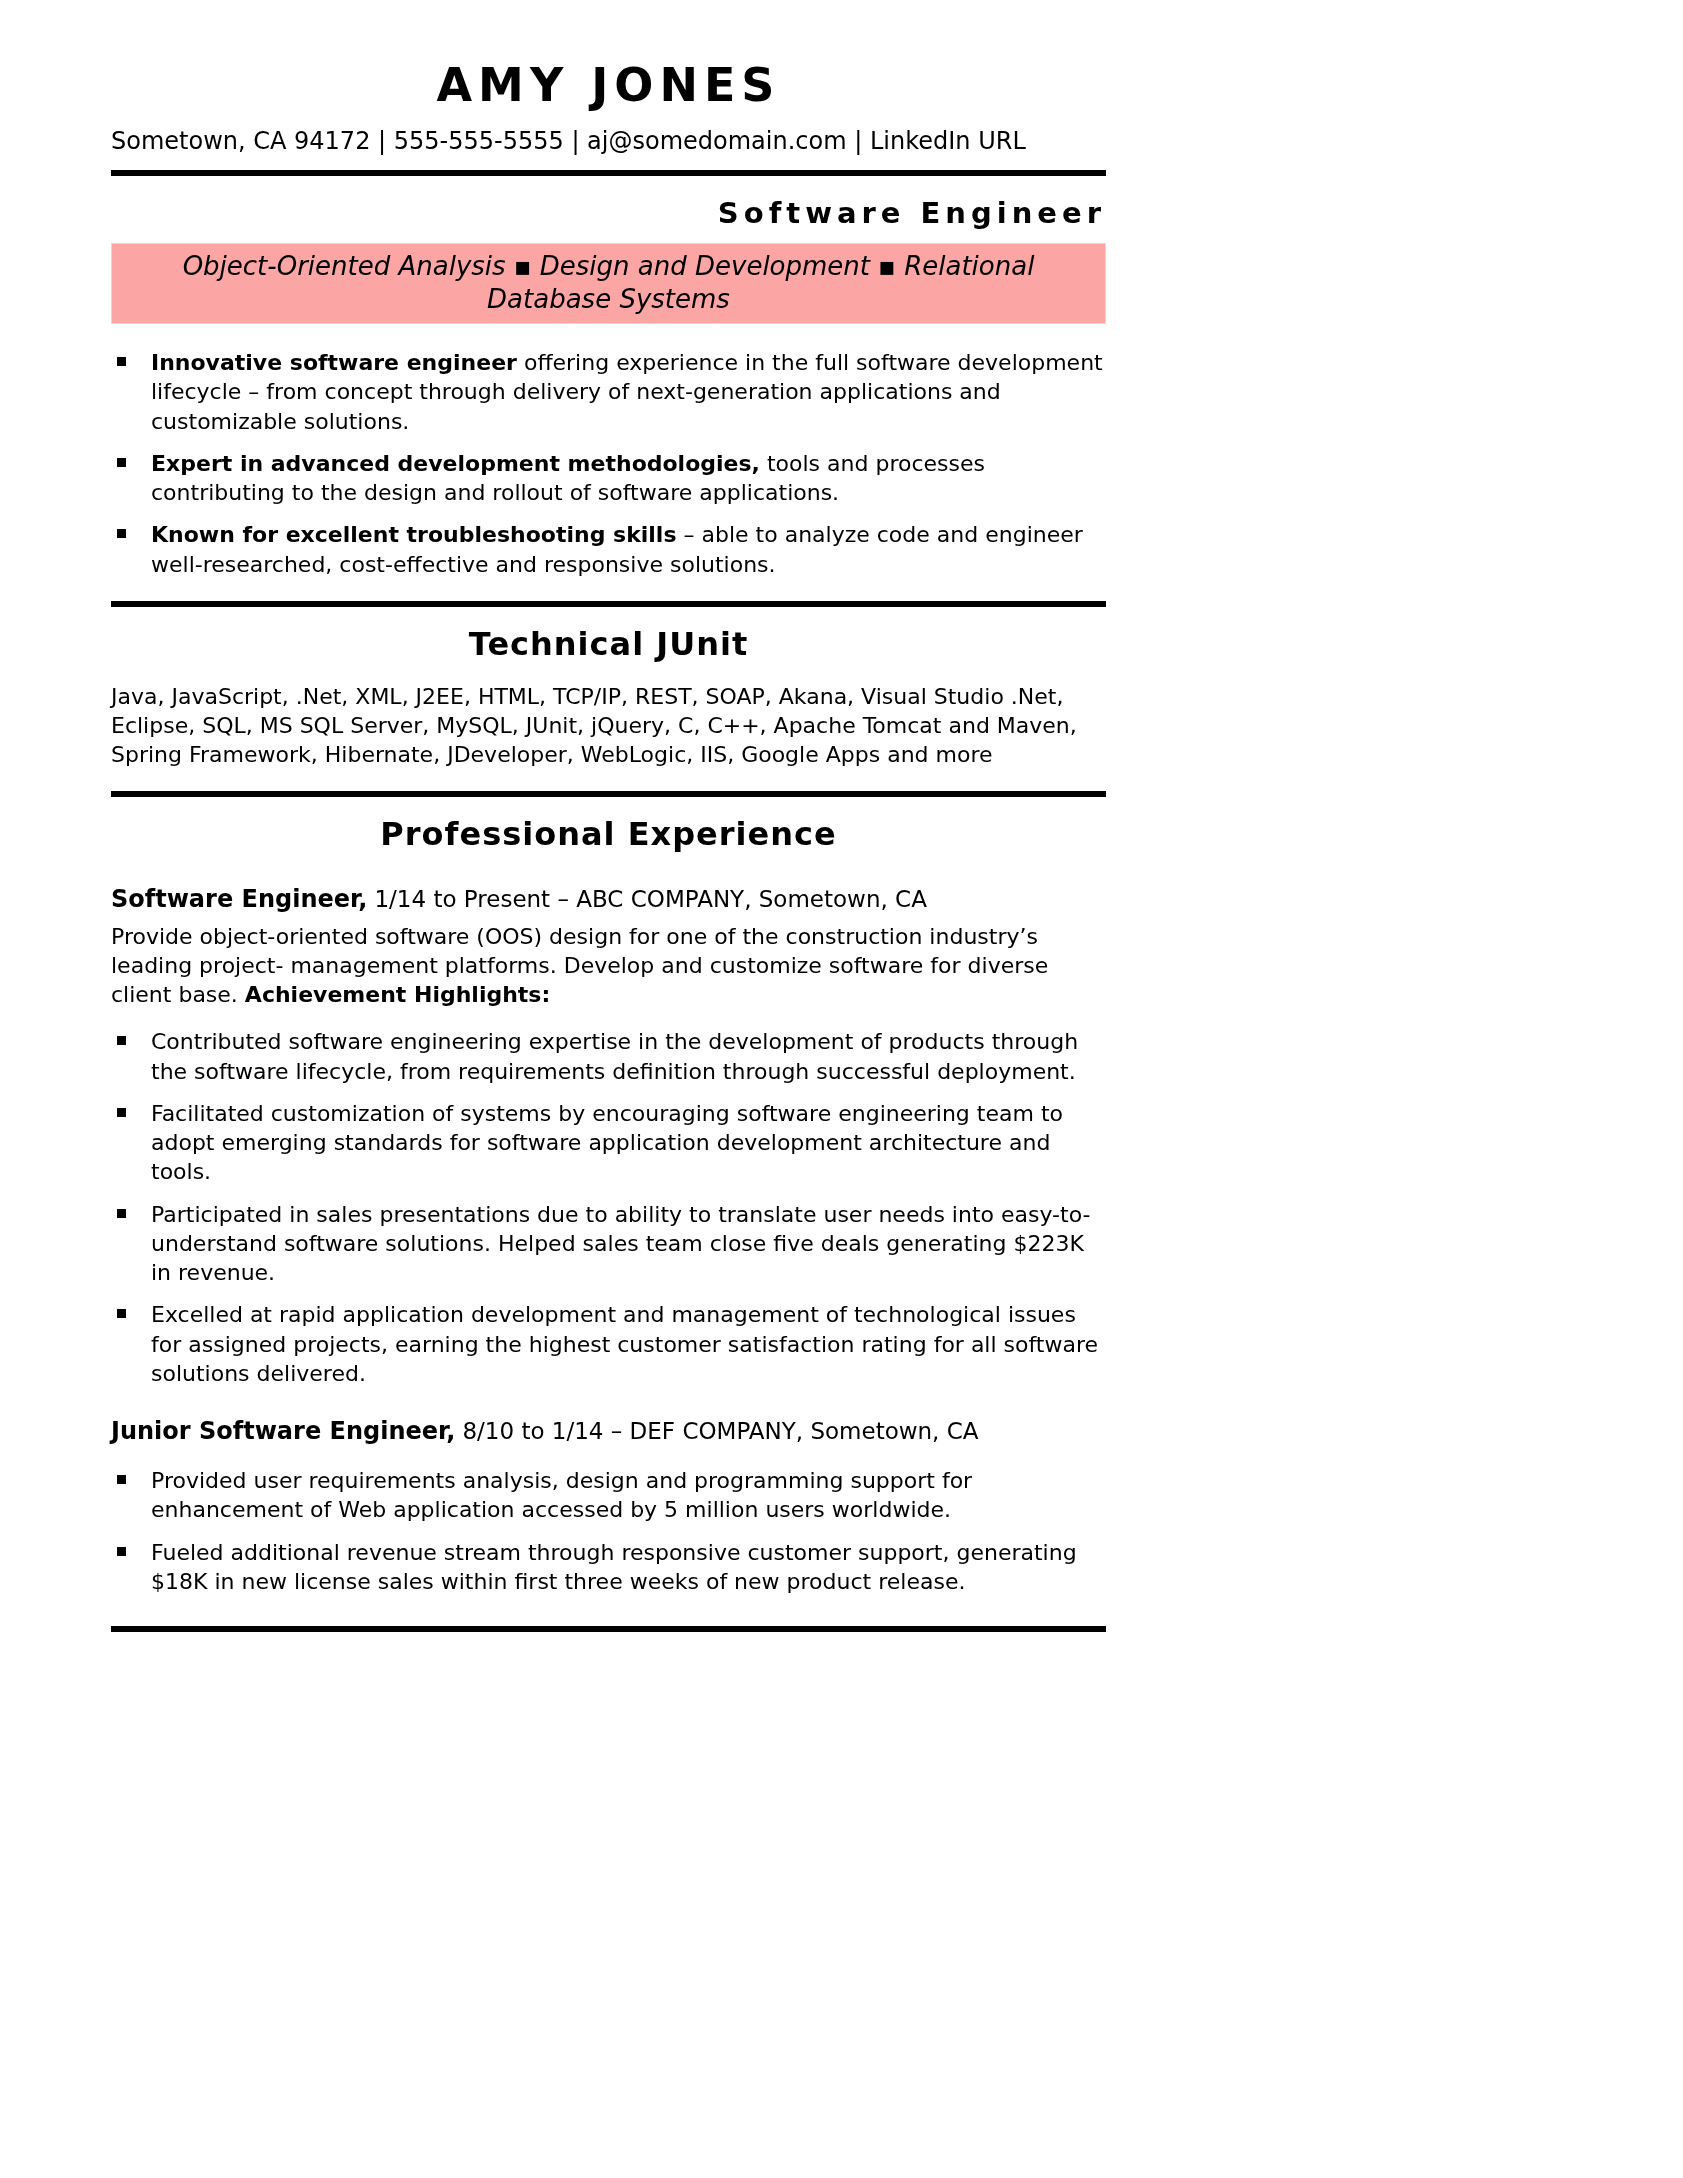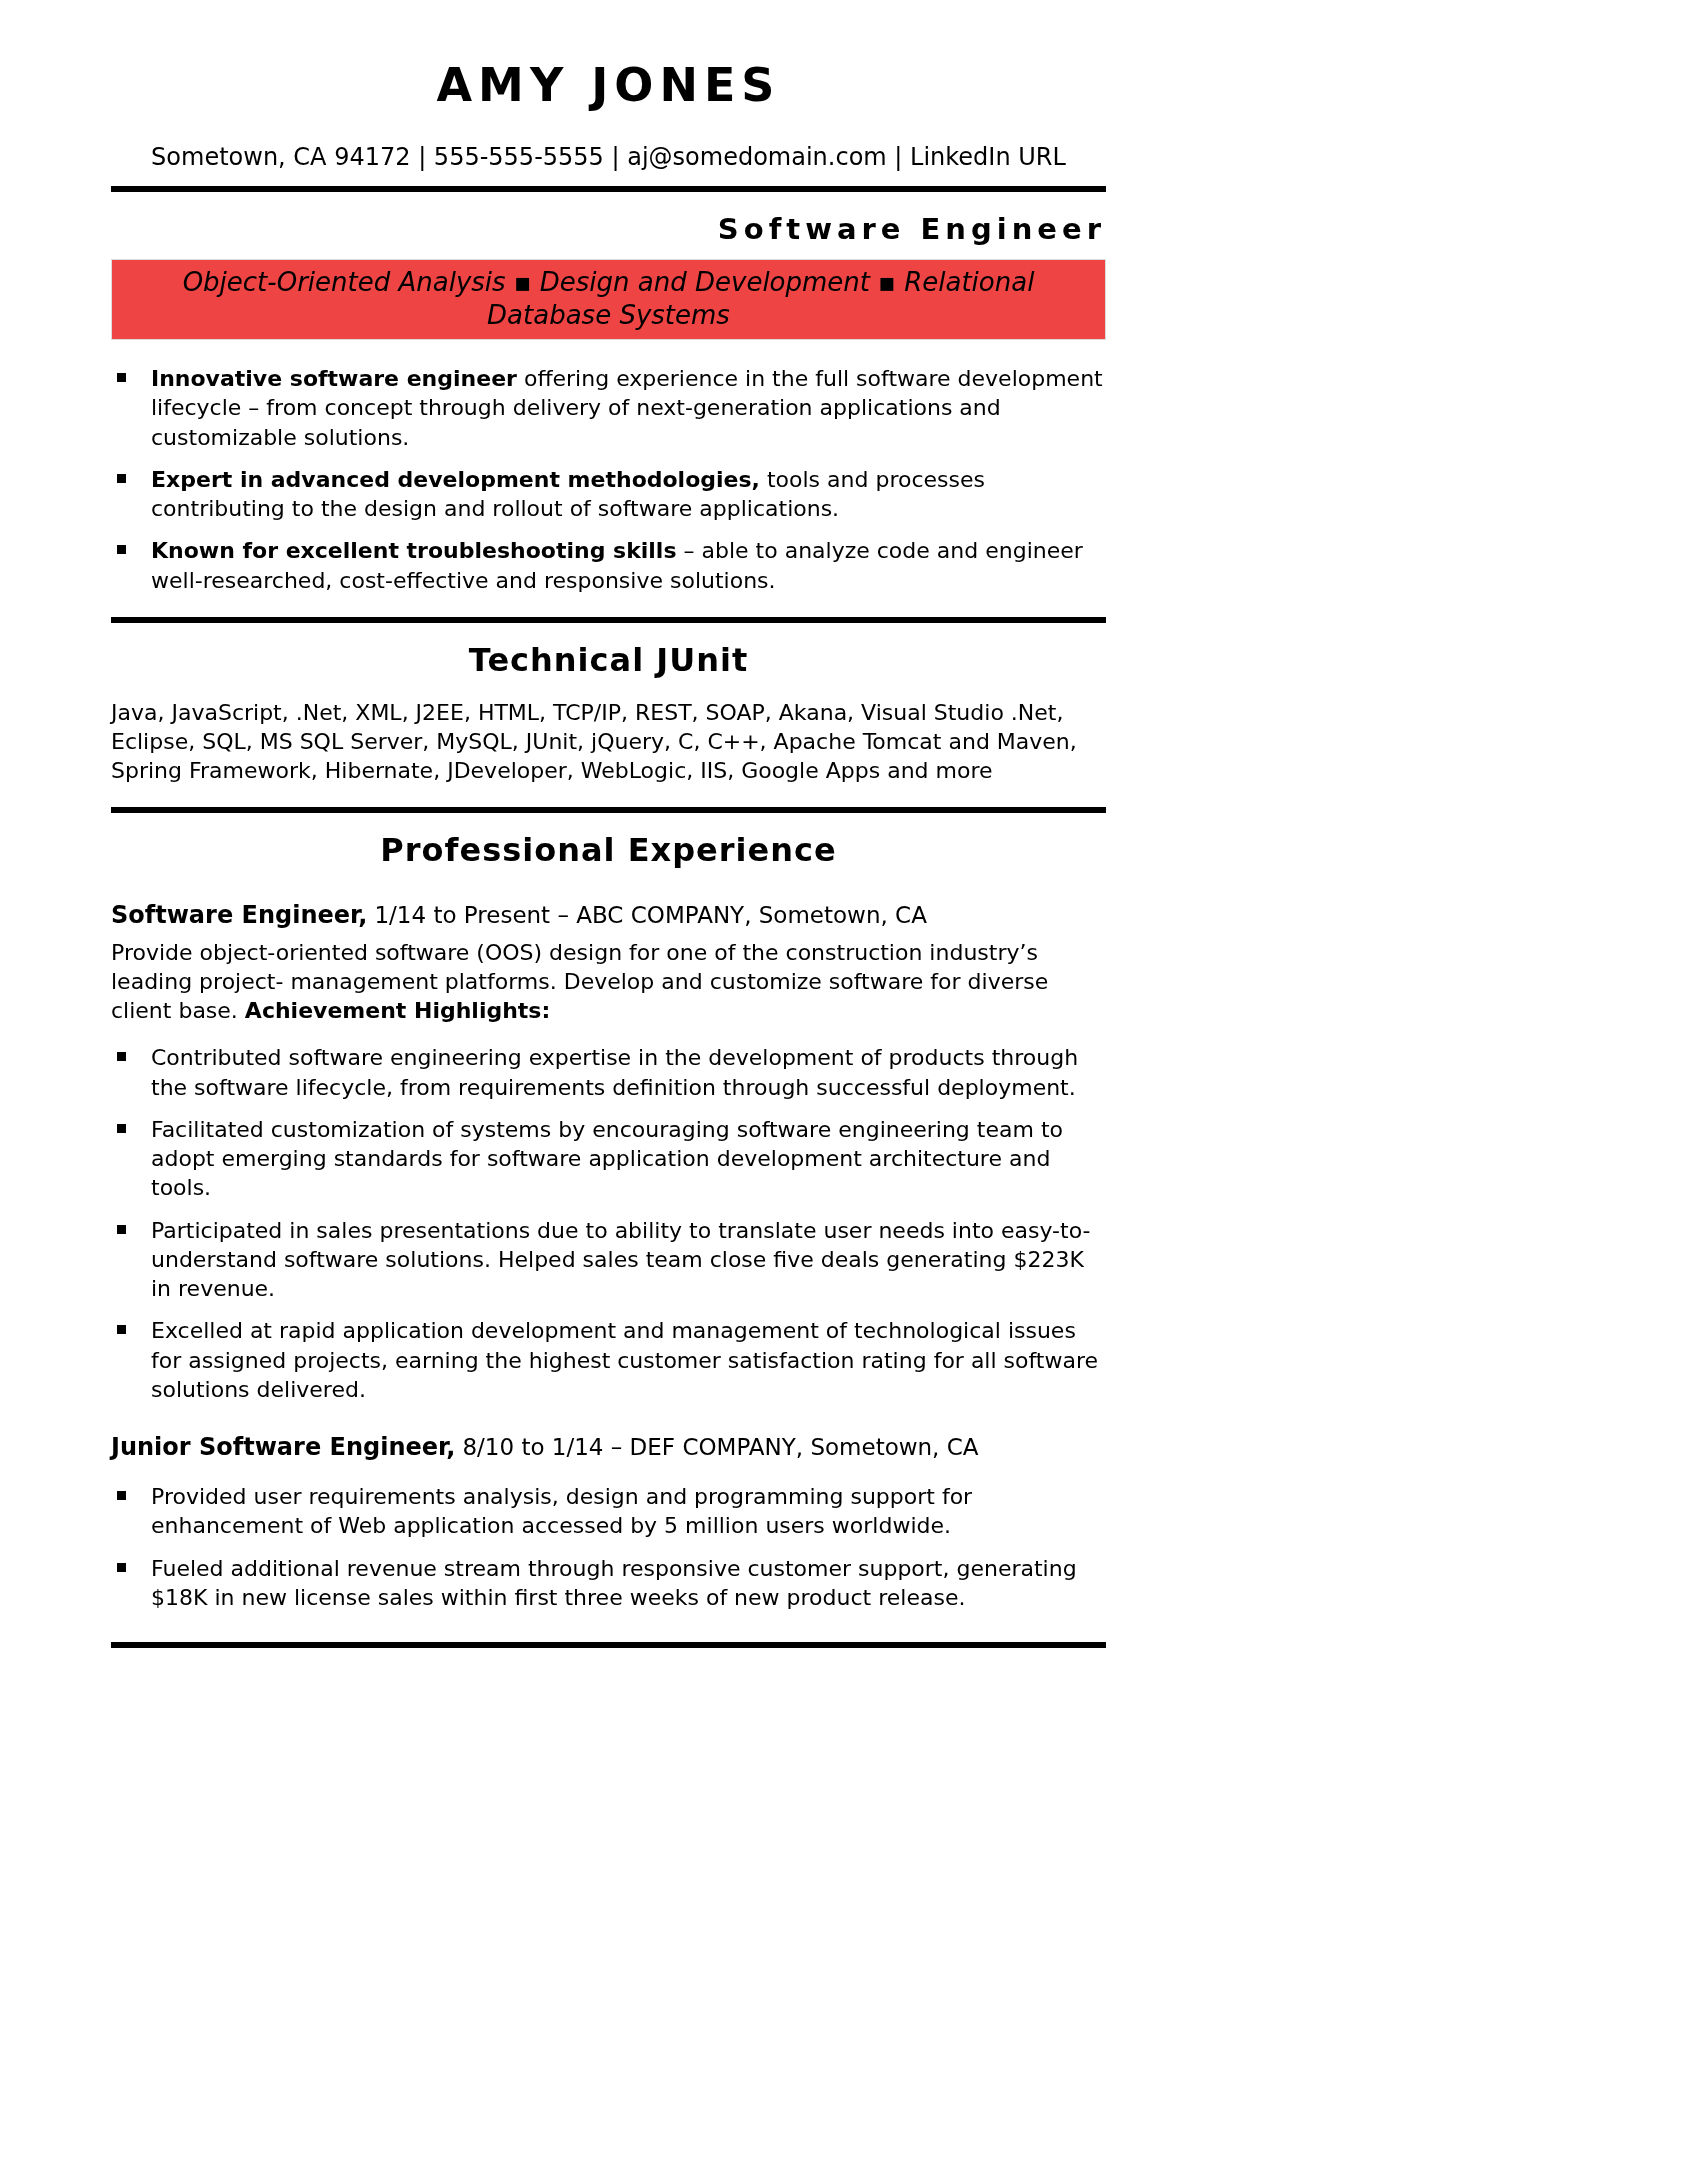--- a/index.html
+++ b/index.html
@@ -19,42 +19,42 @@
     line-height: 1.33;
   }
   .name {
     text-align: center;
     font-size: 46px;
     font-weight: 700;
     letter-spacing: 6px;
     margin: 0;
   }
   .contact {
-    text-align: center;
+    text-align: left;
     font-size: 24px;
-    margin-top: 26px;
+    margin-top: 10px;
     margin-bottom: 12px;
   }
   .rule {
     height: 6px;
     background: #000;
     border: 0;
     margin: 0;
   }
   .rule.mt30 { margin-top: 30px; }
   .role {
     text-align: right;
     font-weight: 700;
     font-size: 29px;
     letter-spacing: 5px;
     margin-top: 18px;
   }
   .banner {
     margin-top: 10px;
-    background: #ef4444;
+    background: #fca5a5;
     border: 1px solid #dcdcdc;
     font-style: italic;
     font-size: 26px;
     line-height: 1.3;
     text-align: center;
     padding: 6px 40px;
   }
   ul.bullets {
     list-style: none;
     margin: 24px 0 22px 0;

